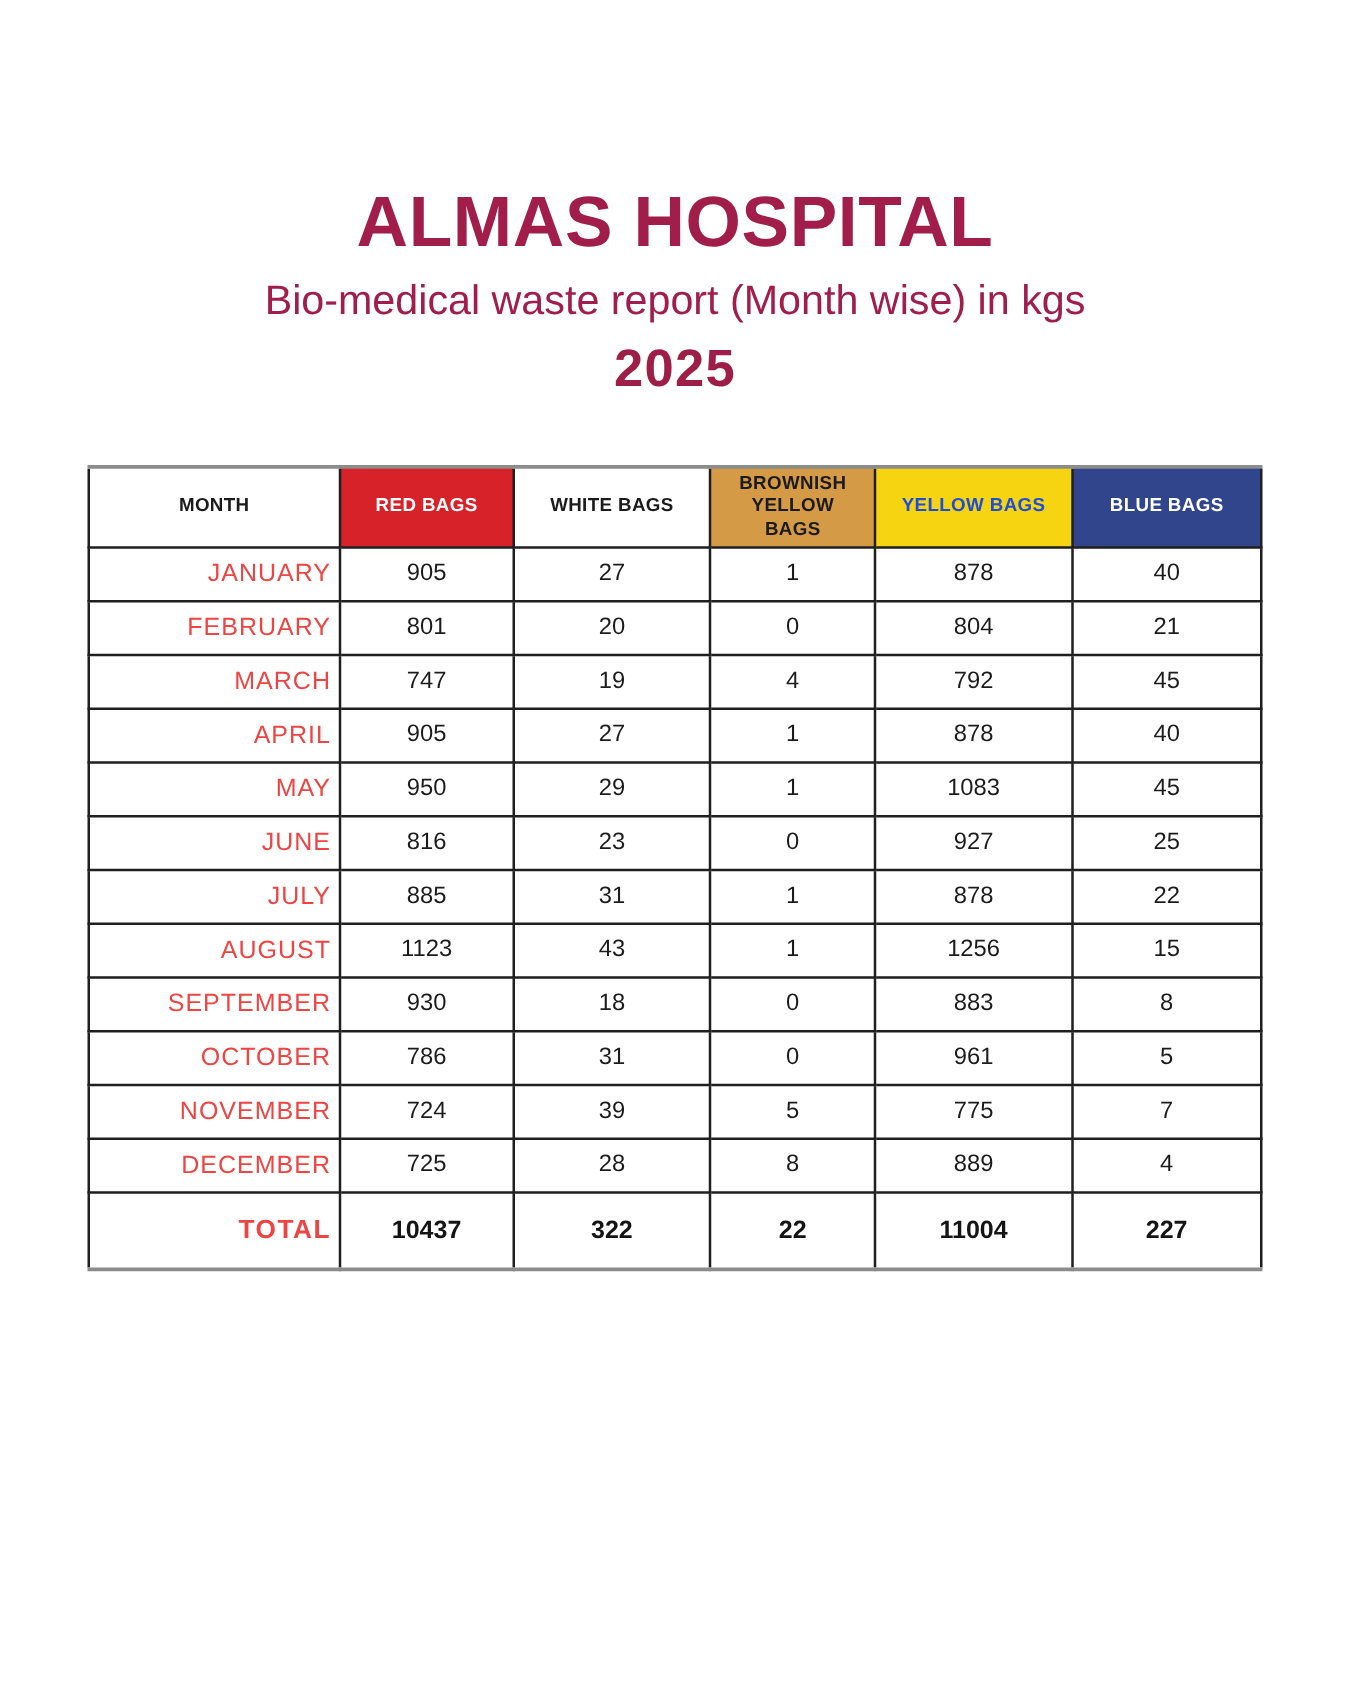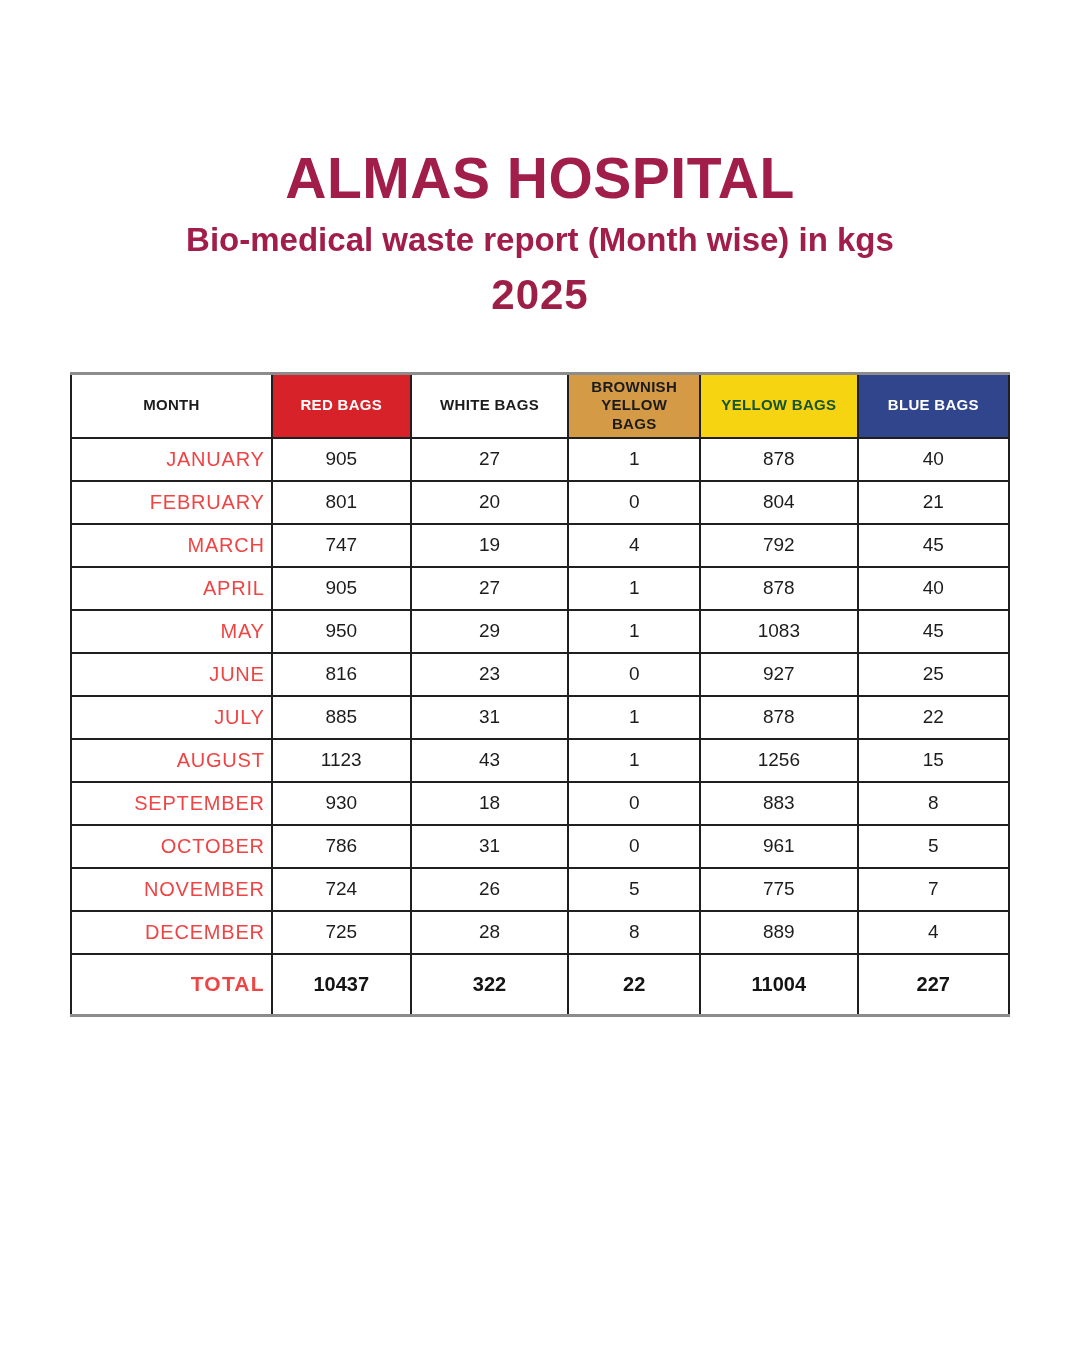--- a/index.html
+++ b/index.html
@@ -28,21 +28,21 @@
     margin: 0;
     font-size: 57px;
     font-weight: bold;
     letter-spacing: 0.5px;
     color: #A11E4B;
     line-height: 1;
   }
   .report-subtitle {
     margin-top: 16px;
     font-size: 33px;
-    font-weight: bold;
+    font-weight: normal;
     color: #A11E4B;
     line-height: 1;
   }
   .report-year {
     margin-top: 18px;
     font-size: 42px;
     font-weight: bold;
     letter-spacing: 1px;
     color: #9D1F47;
     line-height: 1;
@@ -107,21 +107,21 @@
     <div class="report-year">2025</div>
   </div>
 
   <table class="waste-table">
     <thead>
       <tr id="head-row">
           <th style="background: rgb(255, 255, 255); color: rgb(27, 27, 27); width: 195px;">MONTH</th>
           <th style="background: rgb(215, 34, 42); color: rgb(255, 255, 255); width: 135px;">RED BAGS</th>
           <th style="background: rgb(255, 255, 255); color: rgb(27, 27, 27); width: 153px;">WHITE BAGS</th>
           <th style="background: rgb(212, 154, 70); color: rgb(27, 27, 27); width: 128px;">BROWNISH YELLOW BAGS</th>
-          <th style="background: rgb(247, 212, 17); color: #14532d; width: 153px;">YELLOW BAGS</th>
+          <th style="background: rgb(247, 212, 17); color: #1d4ed8; width: 153px;">YELLOW BAGS</th>
           <th style="background: rgb(49, 69, 140); color: rgb(255, 255, 255); width: 147px; margin-left: 16px;">BLUE BAGS</th>
         </tr>
     </thead>
     <tbody id="body-rows">
         <tr>
           <td class="month">JANUARY</td>
           <td>905</td>
           <td>27</td>
           <td>1</td>
           <td>878</td>
@@ -195,21 +195,21 @@
           <td class="month">OCTOBER</td>
           <td>786</td>
           <td>31</td>
           <td>0</td>
           <td>961</td>
           <td>5</td>
         </tr>
         <tr>
           <td class="month">NOVEMBER</td>
           <td>724</td>
-          <td>26</td>
+          <td>39</td>
           <td>5</td>
           <td>775</td>
           <td>7</td>
         </tr>
         <tr>
           <td class="month">DECEMBER</td>
           <td>725</td>
           <td>28</td>
           <td>8</td>
           <td>889</td>

